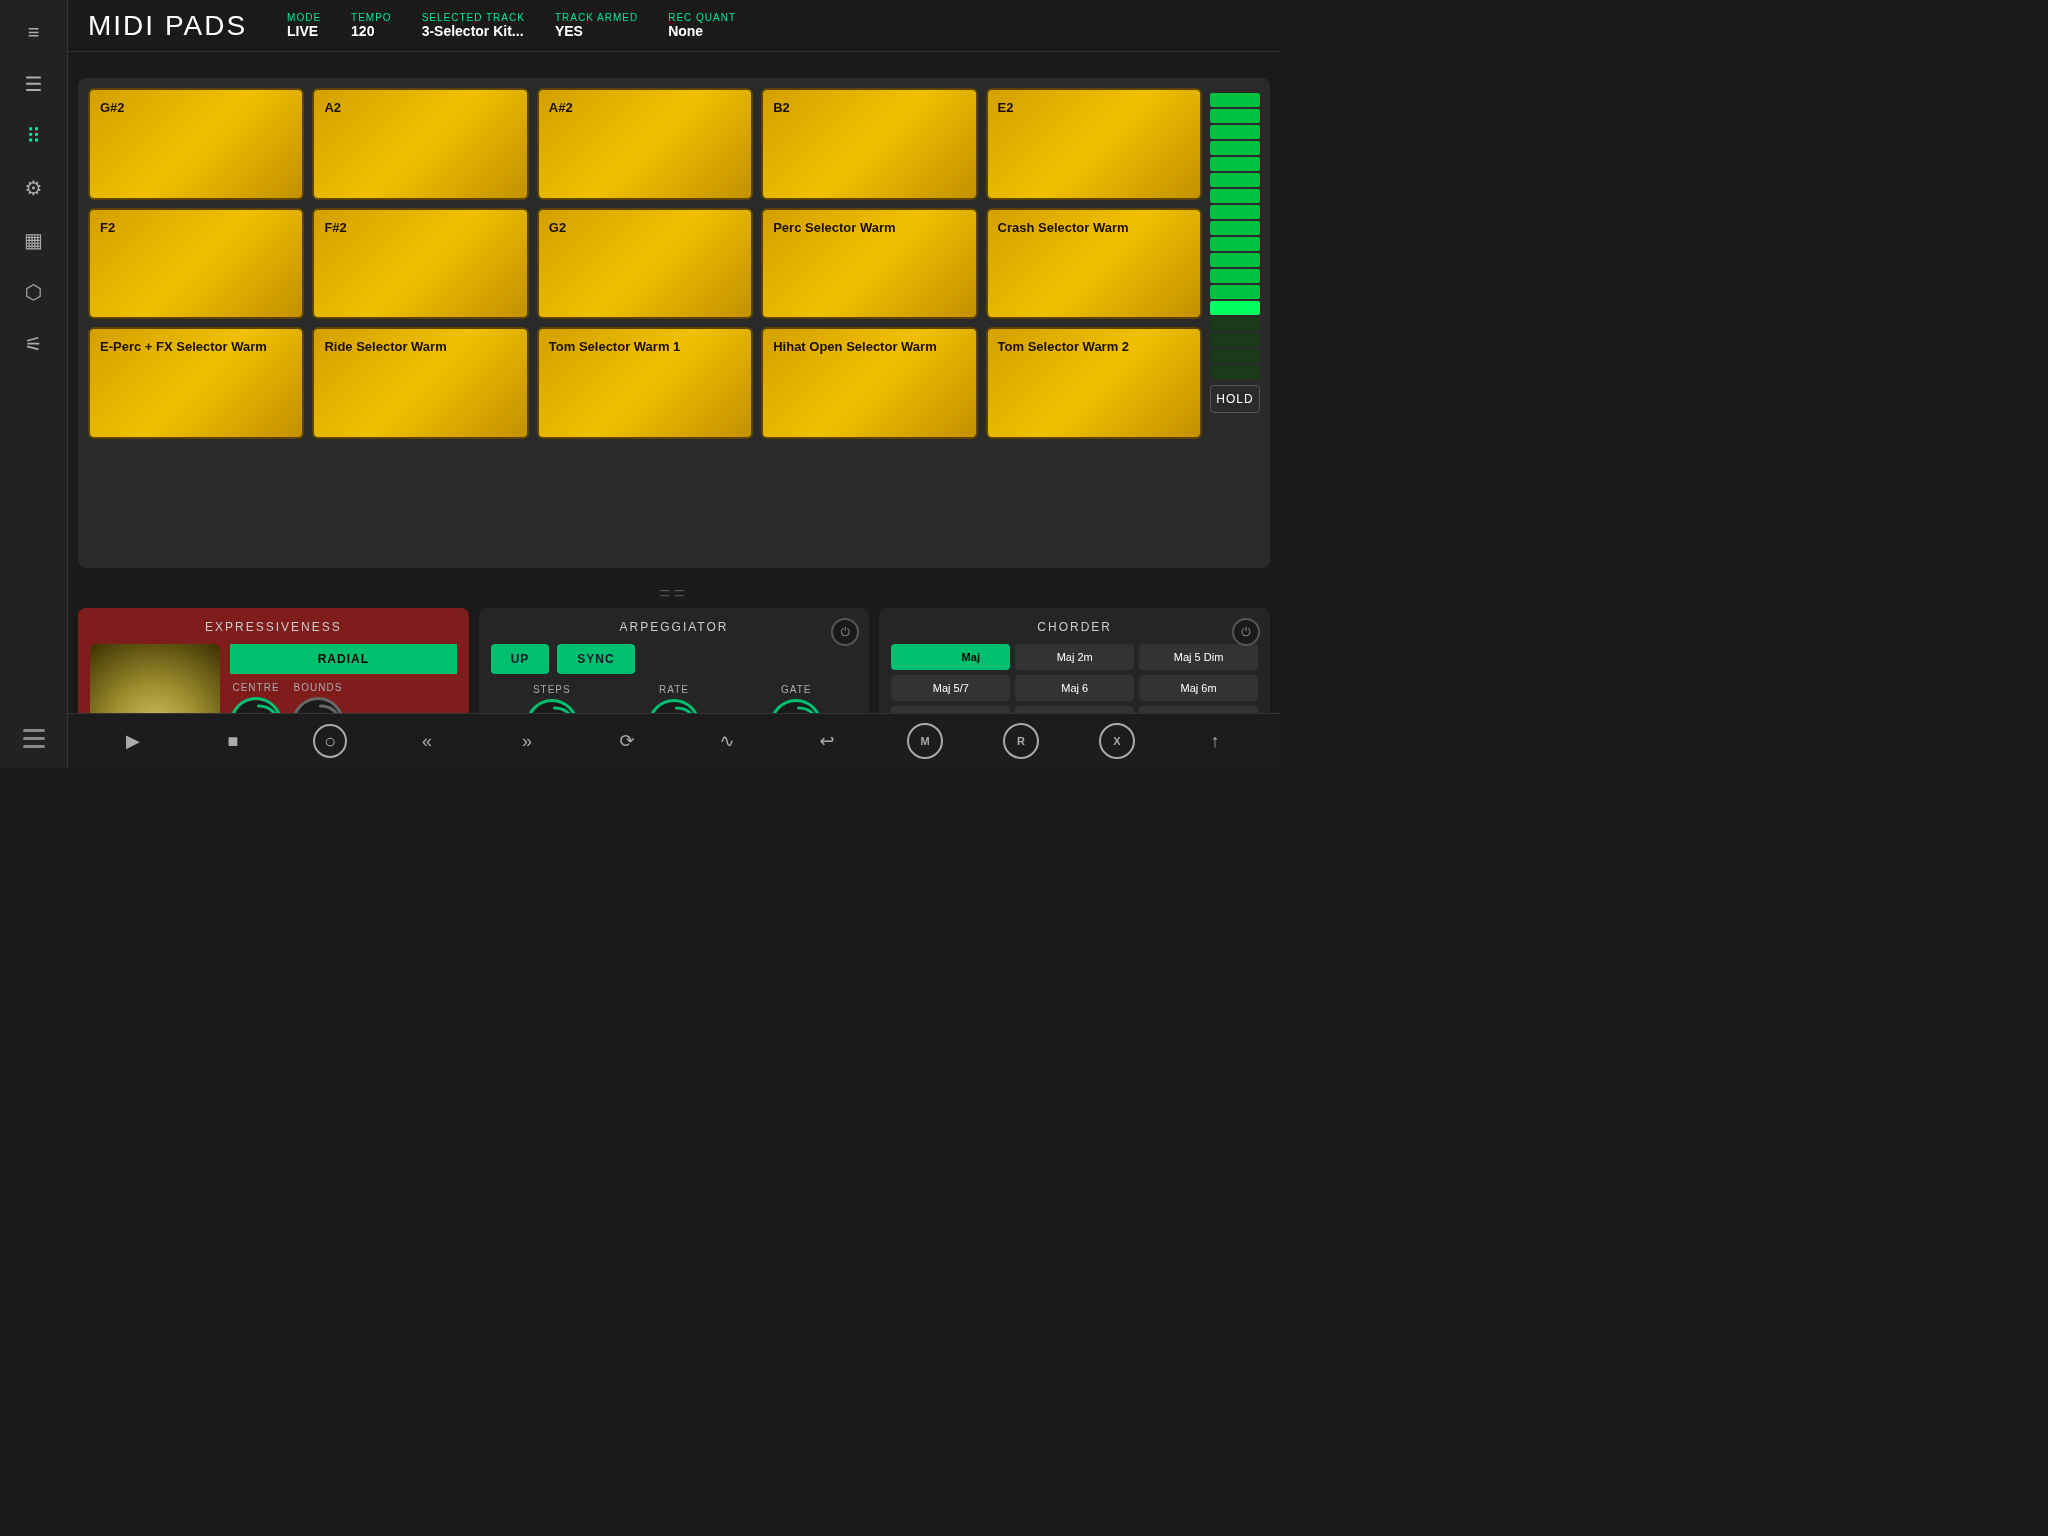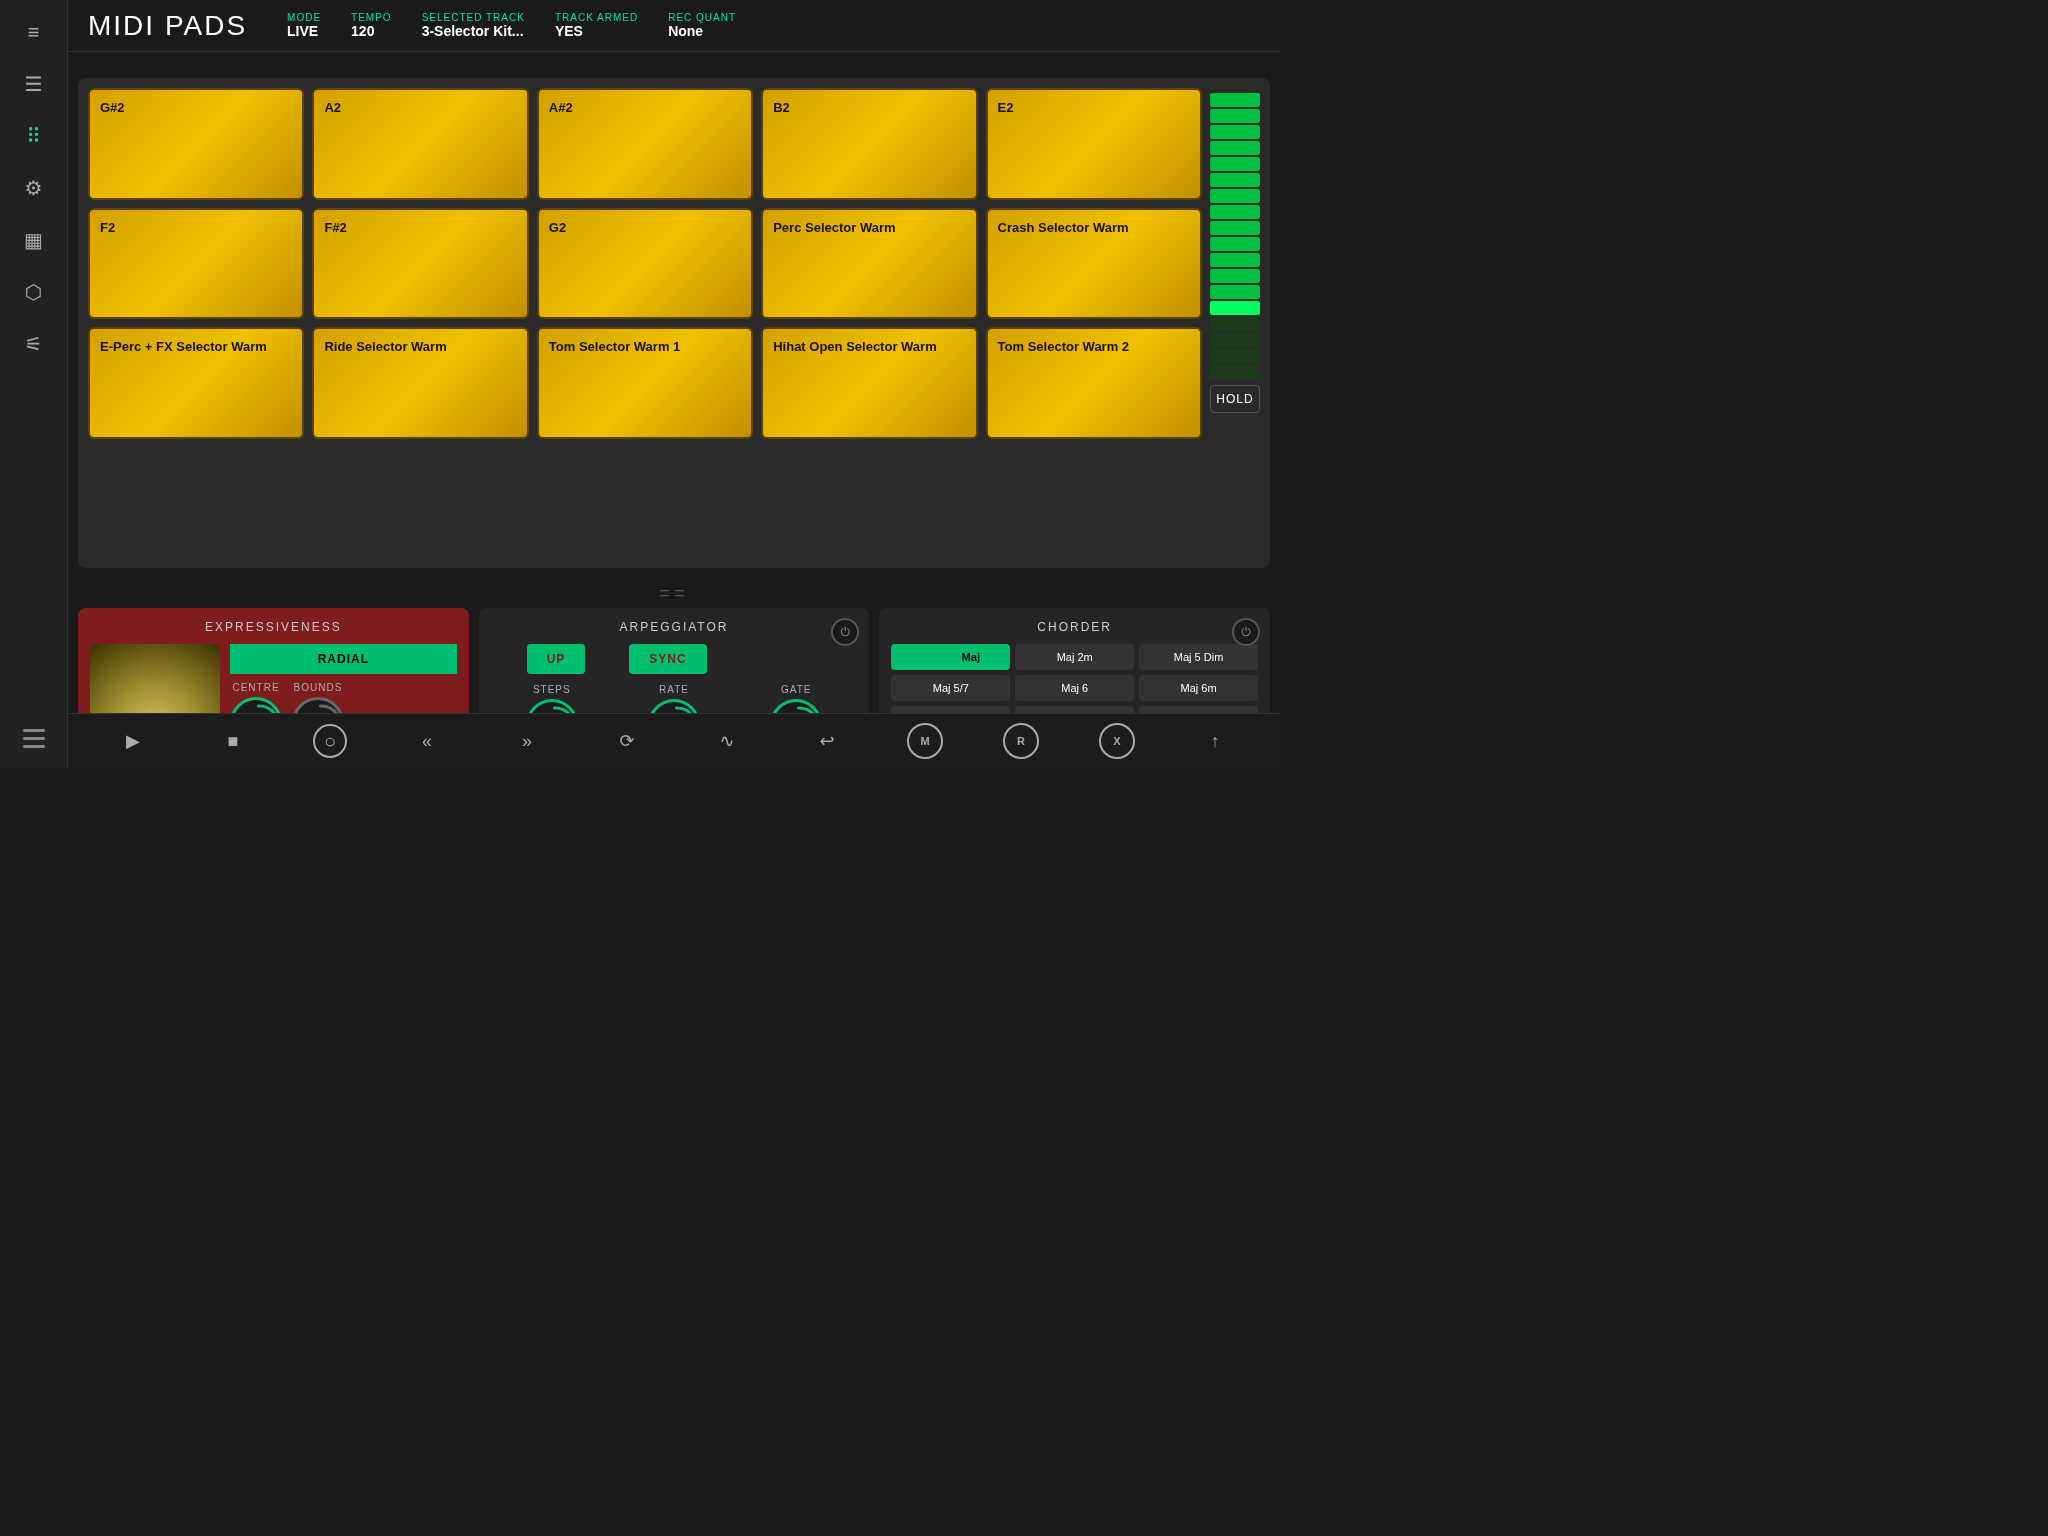--- a/index.html
+++ b/index.html
@@ -269,29 +269,28 @@
       cursor: pointer;
       font-size: 12px;
     }
     .arp-buttons {
       display: flex;
       gap: 8px;
       margin-bottom: 10px;
     }
     .arp-btn {
       background: #00c070;
-      color: #7f1d1d;
+      color: #0f172a;
       border: none;
       border-radius: 4px;
       padding: 8px 20px;
       font-size: 12px;
       font-weight: bold;
       letter-spacing: 1px;
       cursor: pointer;
-      margin-left: 36px;
     }
     .arp-knobs {
       display: flex;
       justify-content: space-around;
     }
 
     
     .chord-panel {
       background: #252525;
       border-radius: 8px;

